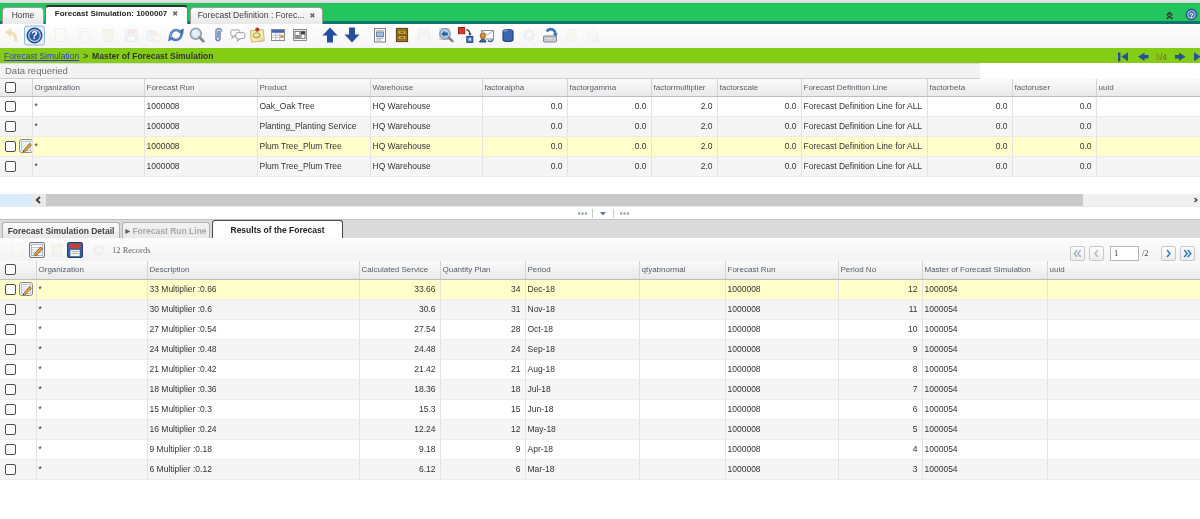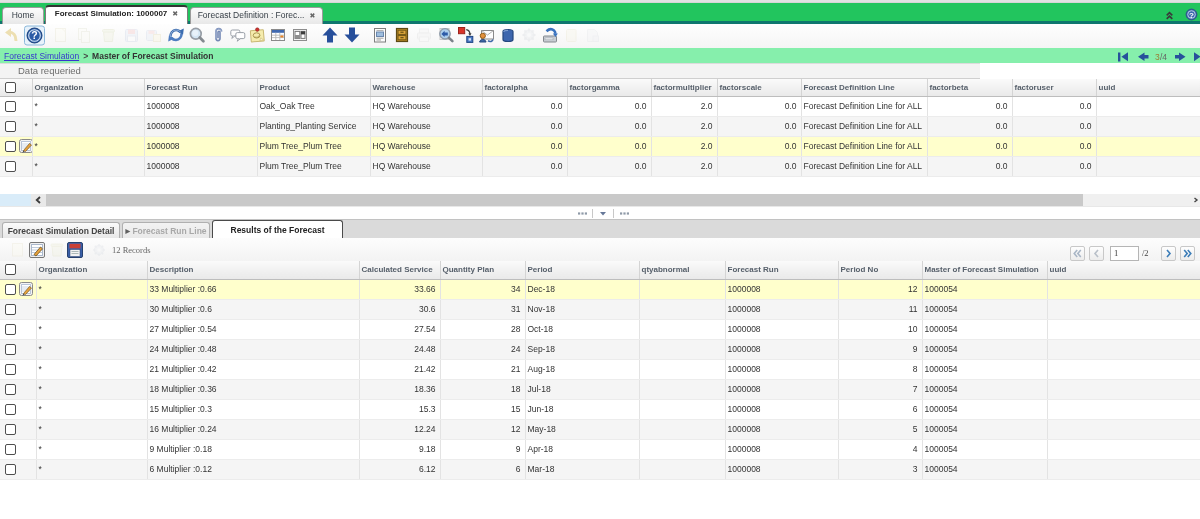--- a/index.html
+++ b/index.html
@@ -9,32 +9,32 @@
 #tabstrip .topline { position:absolute; left:0; top:0; width:100%; height:3px; background:#e2e2e2; border-bottom:1px solid #d6d6d6; }
 .ttab { position:absolute; top:7px; height:21px; white-space:nowrap; overflow:hidden; background:linear-gradient(#fcfcfc,#e3e3e3); border:1px solid #9b9b9b; border-bottom:none; border-radius:4px 4px 0 0; text-align:center; line-height:14px; font-size:8.5px; color:#384048; }
 .ttab.sel { top:5px; height:24px; background:#fff; border:1px solid #7a7a7a; border-top:2px solid #333; border-bottom:none; font-weight:bold; color:#222; font-size:8px; }
 .x { color:#666; font-weight:normal; font-size:7px; margin-left:5px; }
 
 
 #toolbar { left:0; top:24px; width:1200px; height:24px; background:linear-gradient(#fefefe,#f5f5f5); }
 .tbsvg { position:absolute; left:0; top:1px; }
 
 
-#crumb { left:0; top:48px; width:1200px; height:15px; background:#86efac; }
+#crumb { left:0; top:48px; width:1200px; height:15px; background:#84cc16; }
 #crumb .lnk { color:#3637cc; text-decoration:underline; }
 #crumb .sep { color:#444; font-weight:bold; margin:0 4px; }
 #crumb .title { font-weight:bold; color:#333; }
 
 
-#status { left:0; top:63px; width:980px; height:16px; background:#f3f3f3; border-top:1px solid #dcdcdc; border-bottom:1px solid #cfcfcf; color:#6e6e6e; line-height:14px; padding-left:18px; font-size:9.5px; }
+#status { left:0; top:63px; width:980px; height:16px; background:#f3f3f3; border-top:1px solid #dcdcdc; border-bottom:1px solid #cfcfcf; color:#6e6e6e; line-height:14px; padding-left:5px; font-size:9.5px; }
 
 
 table.grid { border-collapse:collapse; table-layout:fixed; width:1200px; }
 table.grid td { height:20px; padding:0 4px 0 2px; border-right:1px solid #e3e3e3; border-bottom:1px solid #ececec; overflow:hidden; white-space:nowrap; color:#333; }
-table.grid tr.hd td { height:17px; background:linear-gradient(#fafafa,#e9e9e9); border-right:1px solid #d4d4d4; border-bottom:1px solid #bdbdbd; font-weight:bold; color:#57606b; font-size:8px; }
+table.grid tr.hd td { height:17px; background:linear-gradient(#fafafa,#e9e9e9); border-right:1px solid #d4d4d4; border-bottom:1px solid #bdbdbd; font-weight:normal; color:#57606b; font-size:8px; }
 table.grid td.r { text-align:right; }
 table.grid tr.even td { background:#f5f5f5; }
 table.grid tr.ylw td { background:#ffffcc; }
 table.grid td.c0 { padding:0 0 0 5px; }
 .cb { display:inline-block; width:11px; height:11px; border:1px solid #4e4e4e; border-radius:2px; background:#fff; vertical-align:middle; }
 .edic { vertical-align:middle; margin-left:3px; }
 #grid1 { left:0; top:79px; }
 #grid2 { left:0; top:261px; }
 #grid2 tr.hd td { height:18px; }
 

